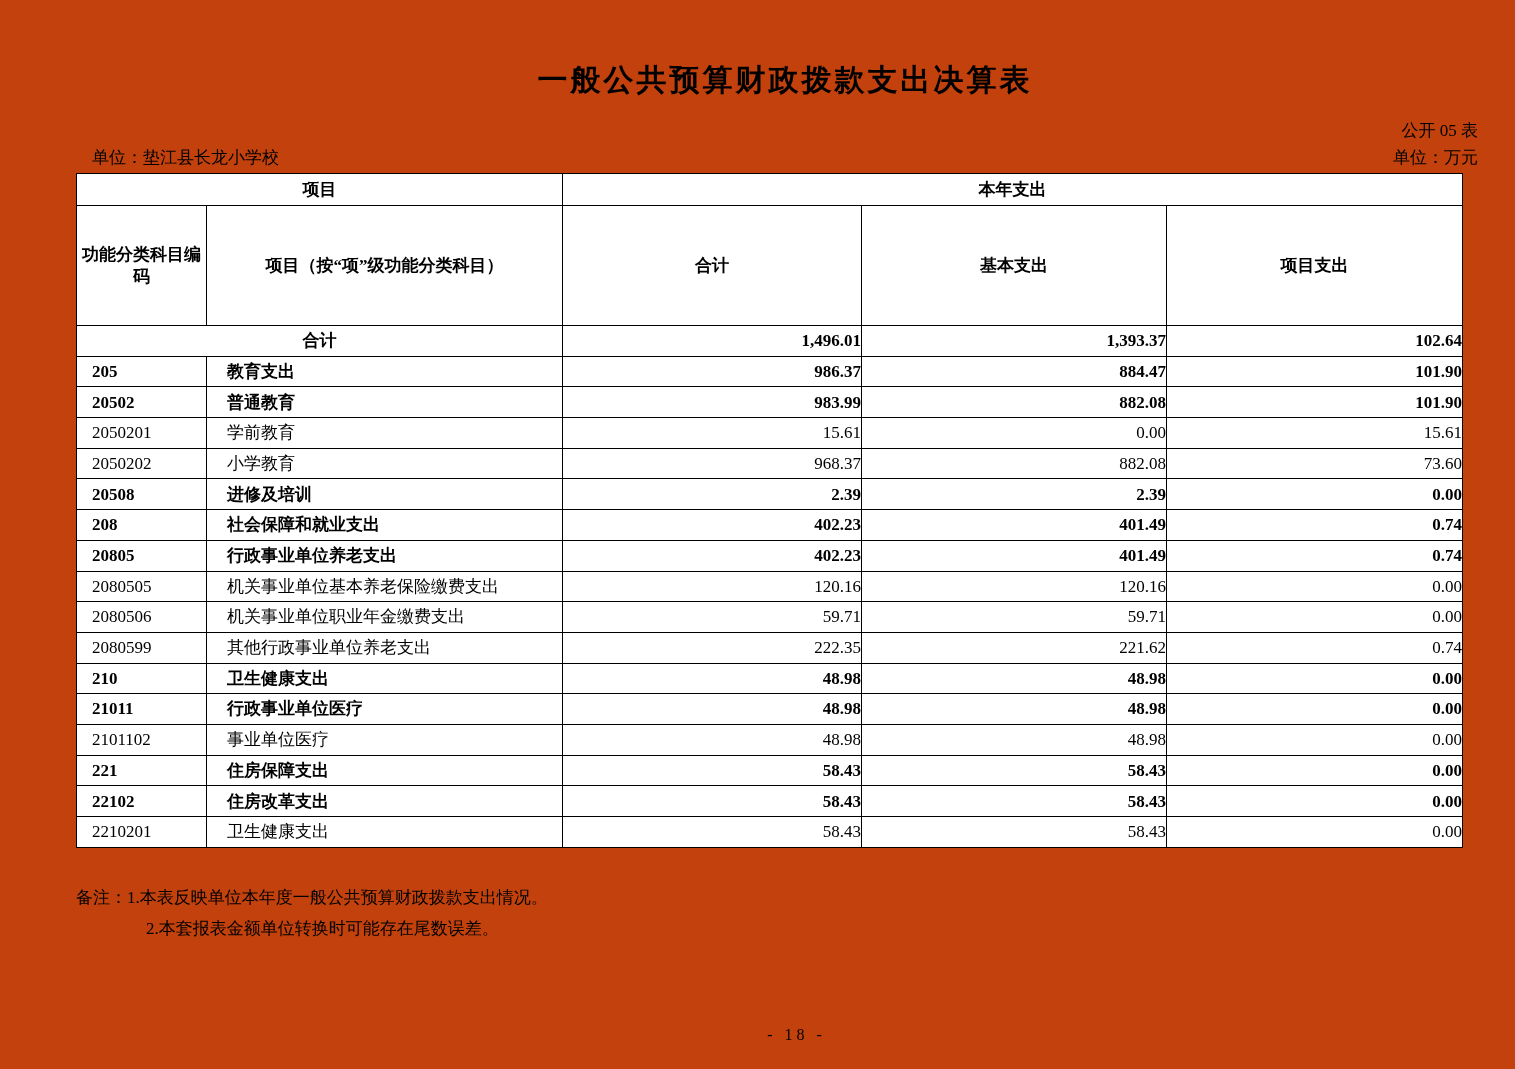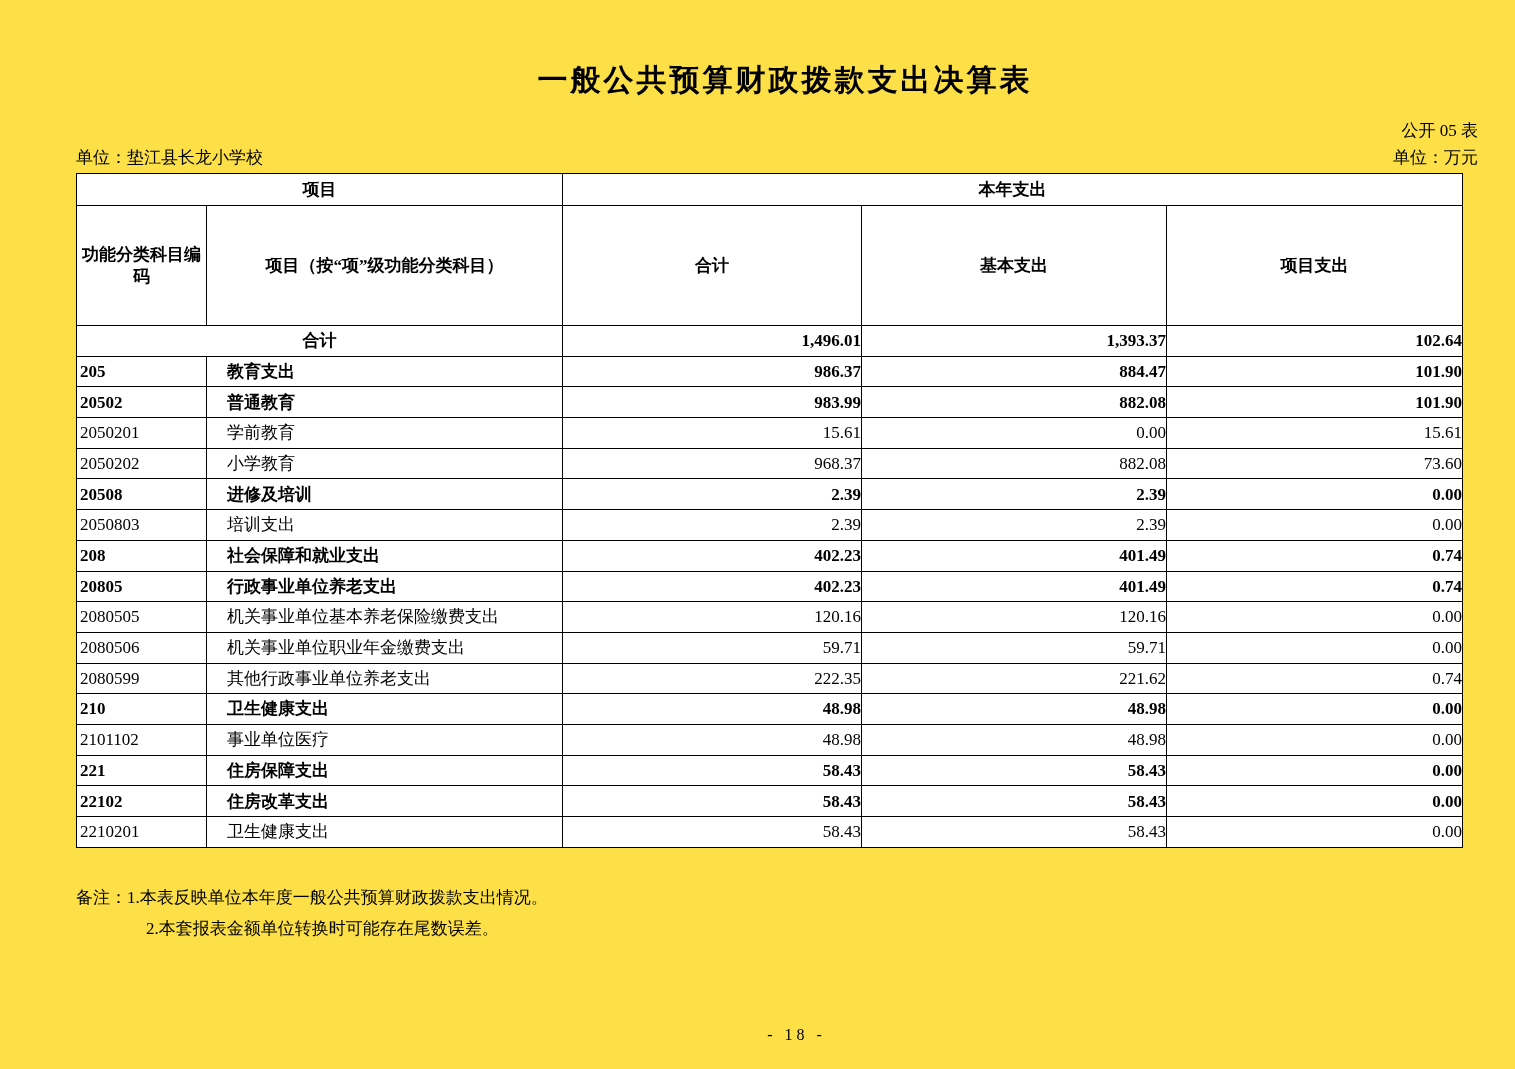--- a/index.html
+++ b/index.html
@@ -1,41 +1,41 @@
 <!DOCTYPE html>
 <html><head>
 <meta charset="utf-8">
 <style>
   * { margin:0; padding:0; box-sizing:border-box; }
   html,body { background:#ffffff; }
   .page {
-    position:relative; width:1515px; height:1069px; background:#fde047;
+    position:relative; width:1515px; height:1069px; background:#c2410c;
     font-family:"Liberation Serif","DejaVu Serif",serif; color:#000000; overflow:hidden;
   }
   .title {
     position:absolute; top:60px; left:92px; width:1386px;
     text-align:center; font-size:30px; font-weight:bold; letter-spacing:3px;
   }
   .form-label { position:absolute; top:119px; right:37px; font-size:17px; }
-  .unit-left  { position:absolute; top:146px; left:76px;  font-size:17px; }
+  .unit-left  { position:absolute; top:146px; left:92px;  font-size:17px; }
   .unit-right { position:absolute; top:146px; right:37px; font-size:17px; }
 
   table.main {
     position:absolute; top:173px; left:76px; width:1386px;
     border-collapse:collapse; table-layout:fixed; background:#ffffff;
   }
   table.main th, table.main td {
     border:1px solid #000000; font-size:17px; vertical-align:middle;
     overflow:hidden; white-space:normal; line-height:1.25;
   }
   table.main th { font-weight:bold; text-align:center; padding:2px 4px; }
   tr.h1 { height:32px; }
   tr.h2 { height:120px; }
   tbody tr { height:30.7px; }
-  td.cell-code { text-align:left; padding-left:3px; white-space:nowrap; }
+  td.cell-code { text-align:left; padding-left:15px; white-space:nowrap; }
   td.cell-item { text-align:left; padding-left:20px; white-space:nowrap; }
   td.cell-num  { text-align:right; padding-right:0; white-space:nowrap; }
   td.center    { text-align:center !important; padding-left:0 !important; }
   tr.bold-row td { font-weight:bold; }
 
   .note-line1 { position:absolute; top:886px; left:76px;  font-size:17px; }
   .note-line2 { position:absolute; top:917px; left:146px; font-size:17px; }
   .page-number {
     position:absolute; top:1026px; left:0; width:100%;
     text-align:center; font-size:16px; letter-spacing:4px;margin-left:39px;
@@ -109,27 +109,20 @@
       <td class="cell-num">882.08</td>
       <td class="cell-num">73.60</td>
     </tr>
         <tr class="bold-row">
       <td class="cell-code">20508</td>
       <td class="cell-item">进修及培训</td>
       <td class="cell-num">2.39</td>
       <td class="cell-num">2.39</td>
       <td class="cell-num">0.00</td>
     </tr>
-        <tr>
-      <td class="cell-code">2050803</td>
-      <td class="cell-item">培训支出</td>
-      <td class="cell-num">2.39</td>
-      <td class="cell-num">2.39</td>
-      <td class="cell-num">0.00</td>
-    </tr>
         <tr class="bold-row">
       <td class="cell-code">208</td>
       <td class="cell-item">社会保障和就业支出</td>
       <td class="cell-num">402.23</td>
       <td class="cell-num">401.49</td>
       <td class="cell-num">0.74</td>
     </tr>
         <tr class="bold-row">
       <td class="cell-code">20805</td>
       <td class="cell-item">行政事业单位养老支出</td>
@@ -158,20 +151,27 @@
       <td class="cell-num">221.62</td>
       <td class="cell-num">0.74</td>
     </tr>
         <tr class="bold-row">
       <td class="cell-code">210</td>
       <td class="cell-item">卫生健康支出</td>
       <td class="cell-num">48.98</td>
       <td class="cell-num">48.98</td>
       <td class="cell-num">0.00</td>
     </tr>
+        <tr class="bold-row">
+      <td class="cell-code">21011</td>
+      <td class="cell-item">行政事业单位医疗</td>
+      <td class="cell-num">48.98</td>
+      <td class="cell-num">48.98</td>
+      <td class="cell-num">0.00</td>
+    </tr>
         <tr>
       <td class="cell-code">2101102</td>
       <td class="cell-item">事业单位医疗</td>
       <td class="cell-num">48.98</td>
       <td class="cell-num">48.98</td>
       <td class="cell-num">0.00</td>
     </tr>
         <tr class="bold-row">
       <td class="cell-code">221</td>
       <td class="cell-item">住房保障支出</td>

